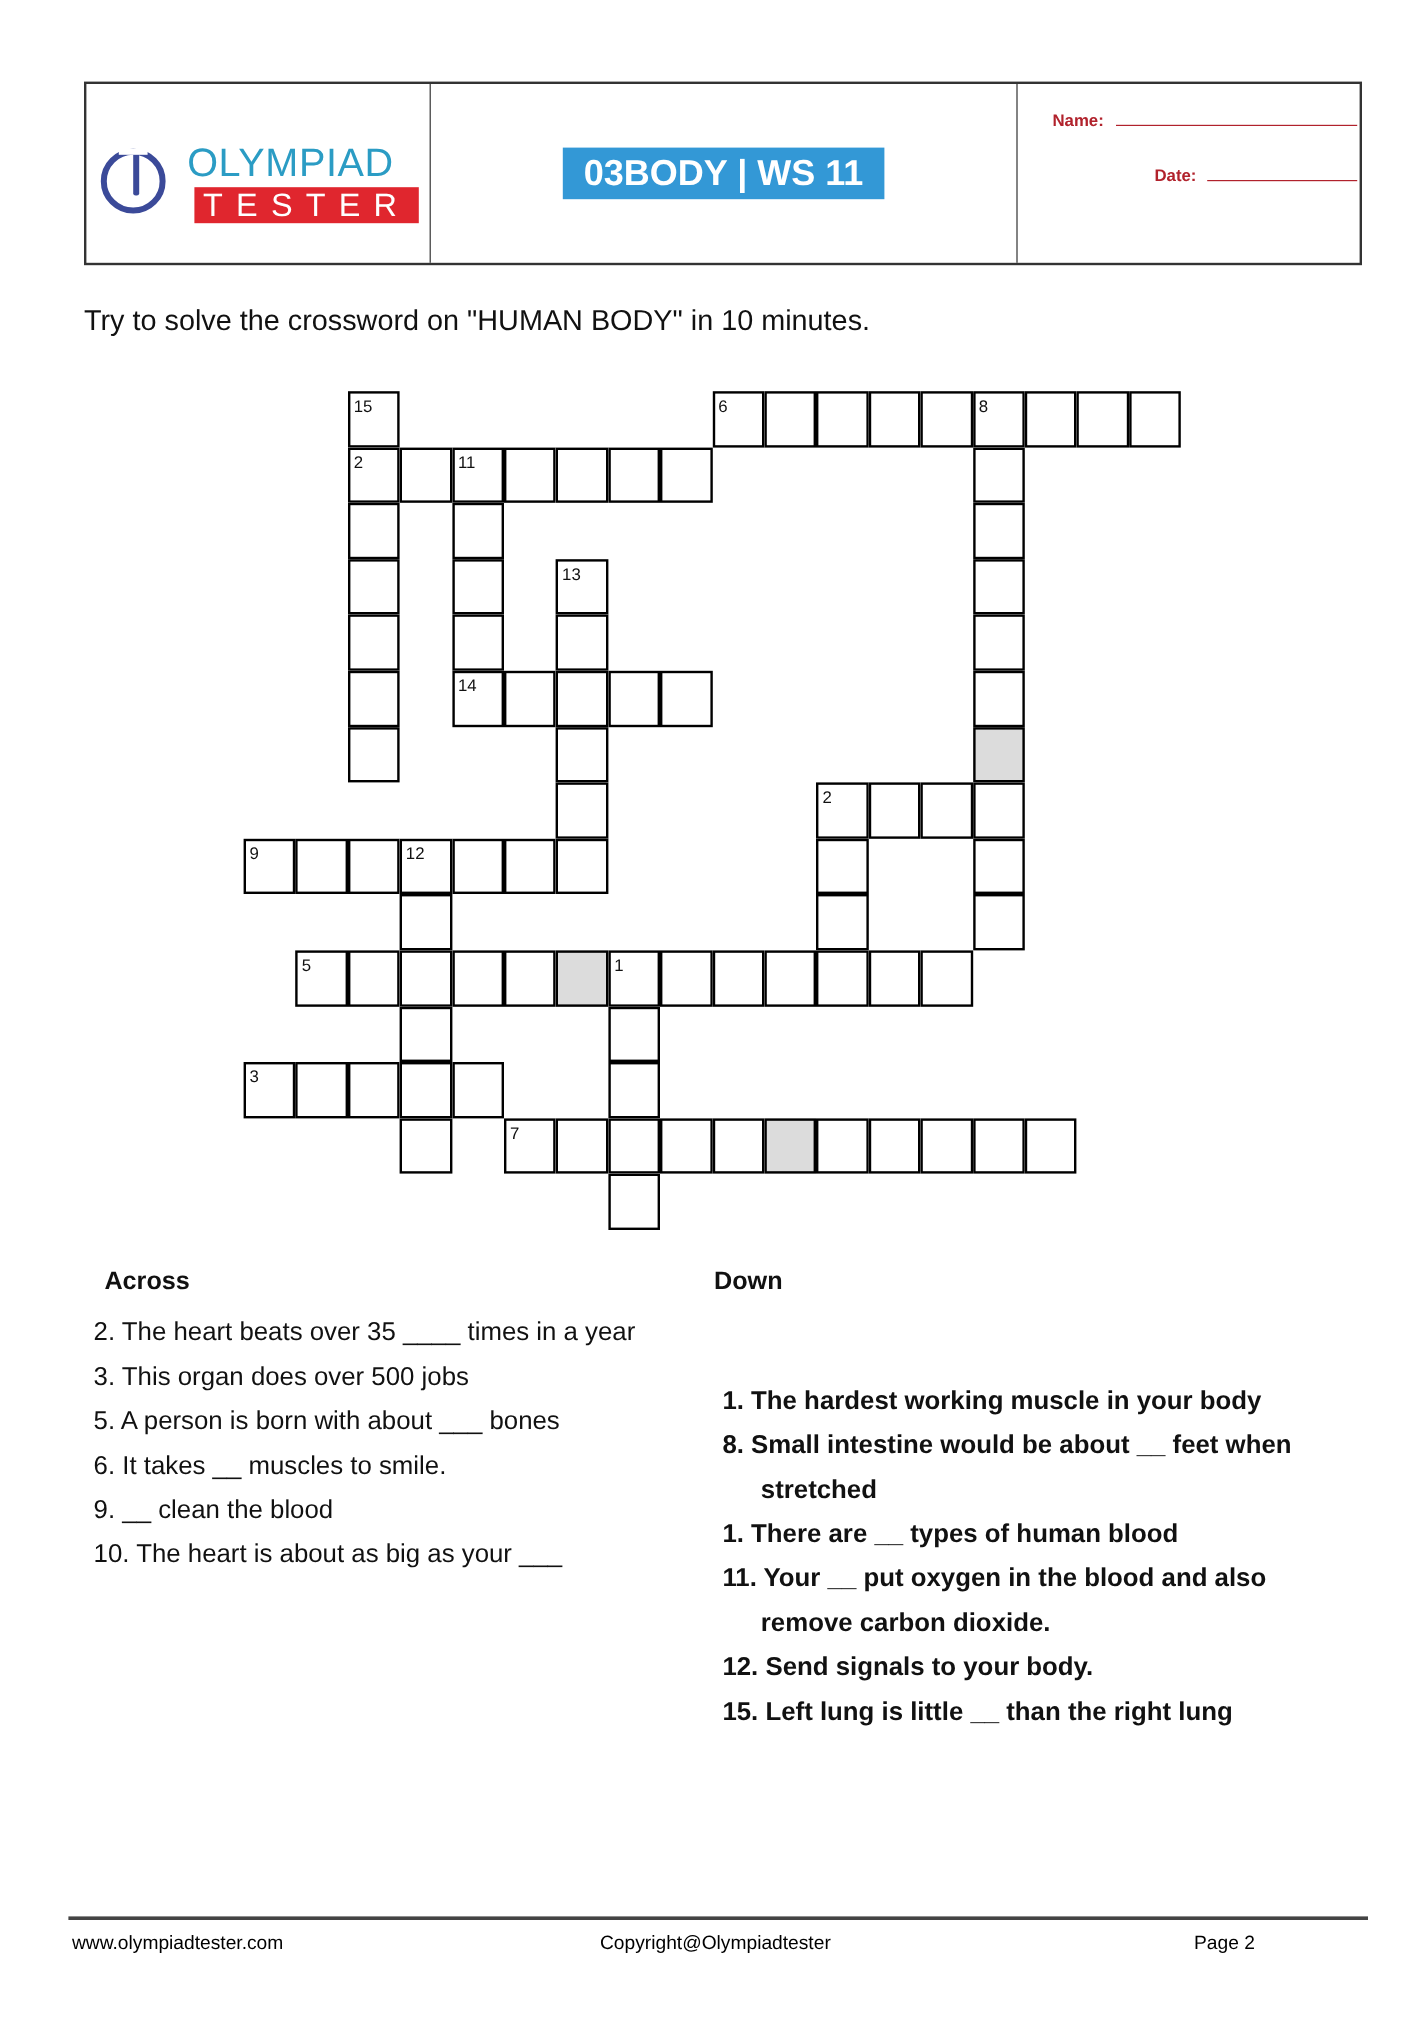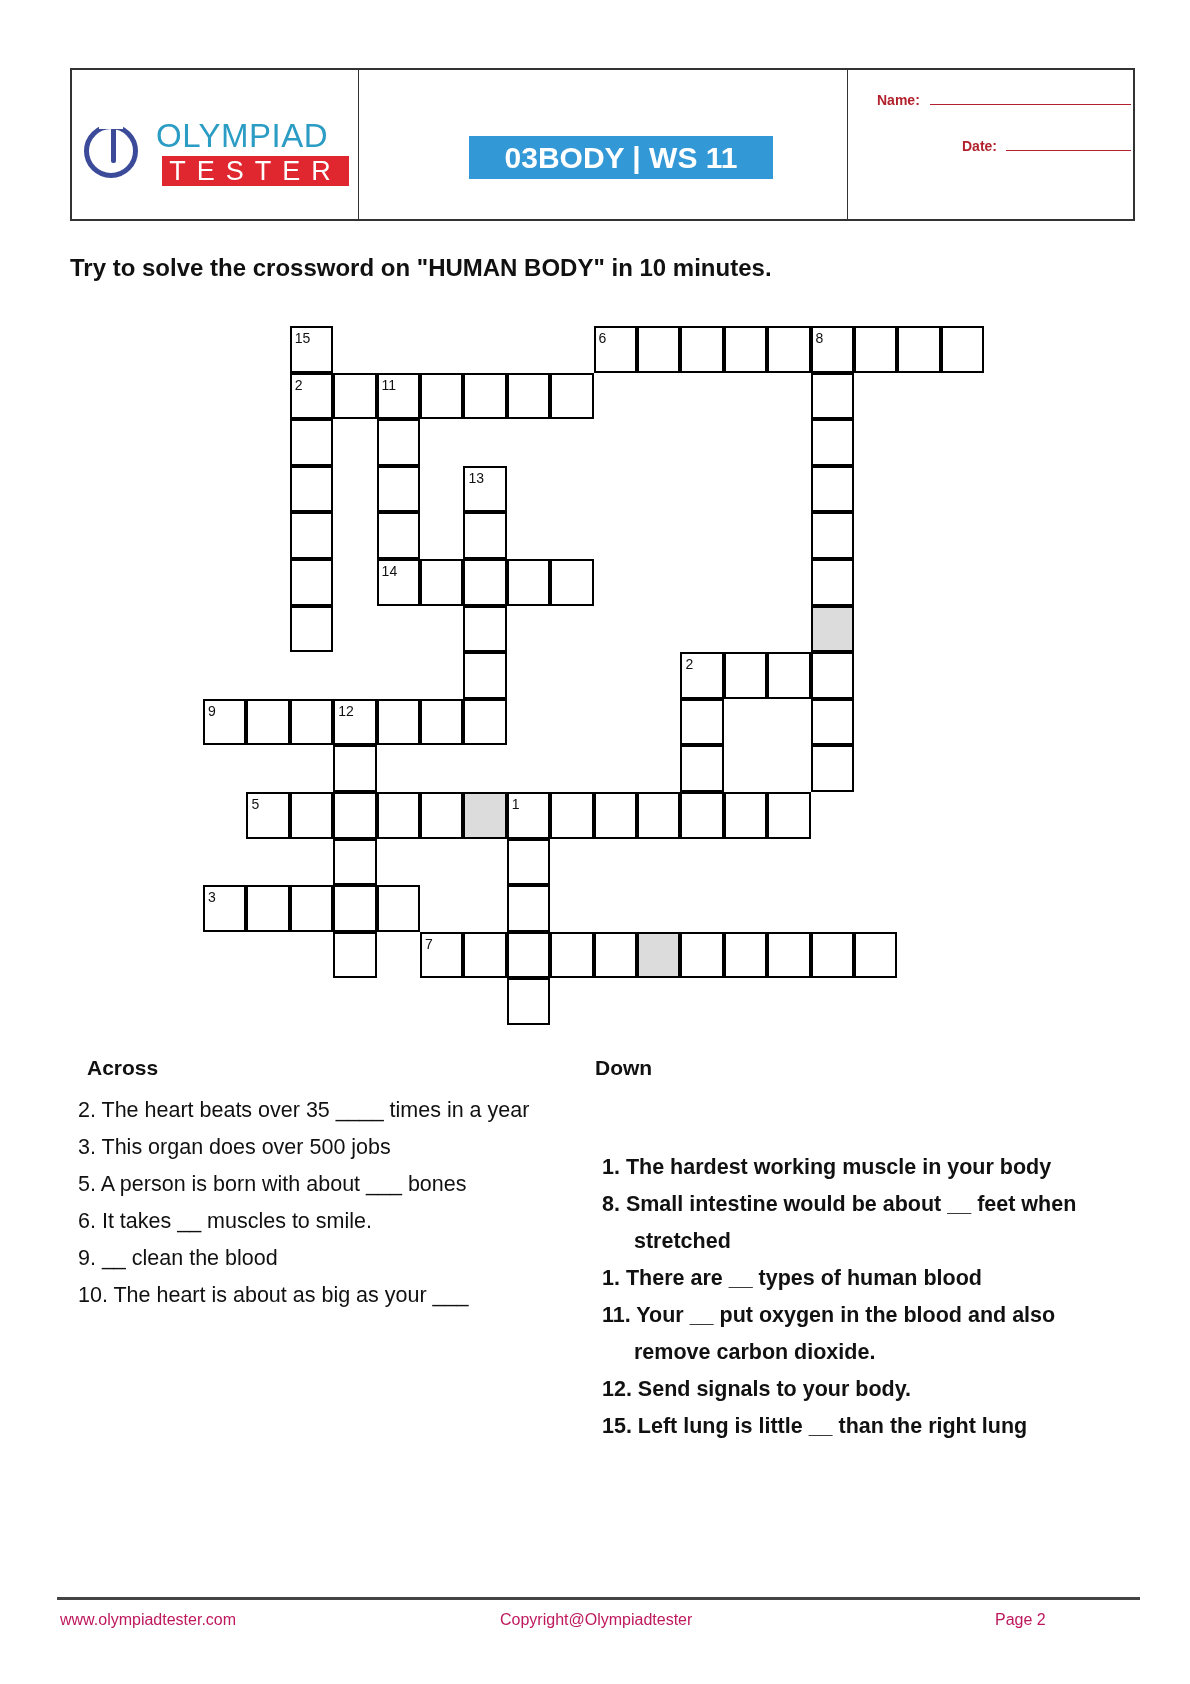--- a/index.html
+++ b/index.html
@@ -5,33 +5,33 @@
   html, body { margin: 0; padding: 0; background: #fff; }
   body { width: 1190px; height: 1684px; position: relative; overflow: hidden; font-family: "Liberation Sans", sans-serif; color: #111; }
   .header-box { position: absolute; left: 70px; top: 68px; width: 1065px; height: 153px; border: 2px solid #333; box-sizing: border-box; }
   .hdr-div { position: absolute; top: 0; bottom: 0; width: 0; border-left: 1.5px solid #333; }
   .logo { position: absolute; left: 12px; top: 48px; width: 270px; height: 70px; }
   .logo-circle { position: absolute; left: 0; top: 6px; width: 54px; height: 54px; border: 5px solid #3b4a99; border-radius: 50%; box-sizing: border-box; }
   .logo-circle::before { content: ""; position: absolute; left: 22px; top: -2px; width: 5px; height: 36px; background: #3b4a99; border-radius: 2px; }
   .logo-circle::after { content: ""; position: absolute; left: 10px; top: -5px; width: 24px; height: 5px; background: #fff; }
   .logo-top { position: absolute; left: 72px; top: 0; font-size: 33px; color: #2b9cc4; letter-spacing: 0.5px; line-height: 36px; white-space: nowrap; }
   .logo-bottom { position: absolute; left: 78px; top: 38px; width: 187px; height: 30px; background: #e0262e; color: #fff; font-size: 27px; letter-spacing: 11px; line-height: 30px; text-align: center; white-space: nowrap; }
-  .ws-title { position: absolute; left: 469px; top: 123px; width: 304px; height: 43px; background: #3398d6; color: #fff; font-weight: bold; font-size: 30px; line-height: 43px; text-align: center; white-space: nowrap; margin-top: 13px; }
+  .ws-title { position: absolute; left: 469px; top: 123px; width: 268px; height: 43px; background: #3398d6; color: #fff; font-weight: bold; font-size: 30px; line-height: 43px; text-align: center; white-space: nowrap; }
   .field-label { position: absolute; color: #b1222c; font-weight: bold; font-size: 14px; white-space: nowrap; }
   .field-line { position: absolute; height: 0; border-bottom: 1.5px solid #b1222c; }
-  .instruction { position: absolute; left: 70px; top: 254px; font-size: 24px; font-weight: bold; white-space: nowrap; }
+  .instruction { position: absolute; left: 70px; top: 254px; font-size: 24px; font-weight: normal; white-space: nowrap; }
   .grid { position: absolute; left: 204px; top: 327px; }
   .cell { position: absolute; width: 43.4px; height: 46.6px; box-sizing: border-box; border: 2px solid #000; background: #fff; margin-left: -1px; margin-top: -1px; }
   .cell.shaded { background: #dcdcdc; }
   .cell .num { position: absolute; left: 3px; top: 3px; font-size: 14px; line-height: 14px; }
   .clue-head { position: absolute; font-weight: bold; font-size: 21px; }
   .clue-list { position: absolute; font-size: 21.5px; line-height: 37px; }
   .clue { position: relative; padding-left: 38px; text-indent: -32px; }
   .footer-line { position: absolute; left: 57px; top: 1597px; width: 1083px; height: 0; border-top: 3px solid #444; }
-  .footer-text { position: absolute; top: 1611px; font-size: 16px; color: #be185d; white-space: nowrap; }
+  .footer-text { position: absolute; top: 1611px; font-size: 16px; color: #000000; white-space: nowrap; }
 </style>
 </head>
 <body>
 
 <div class="header-box">
   <div class="hdr-div" style="left:286px;"></div>
   <div class="hdr-div" style="left:775px;"></div>
 
   <div class="logo">
     <div class="logo-circle"></div>

